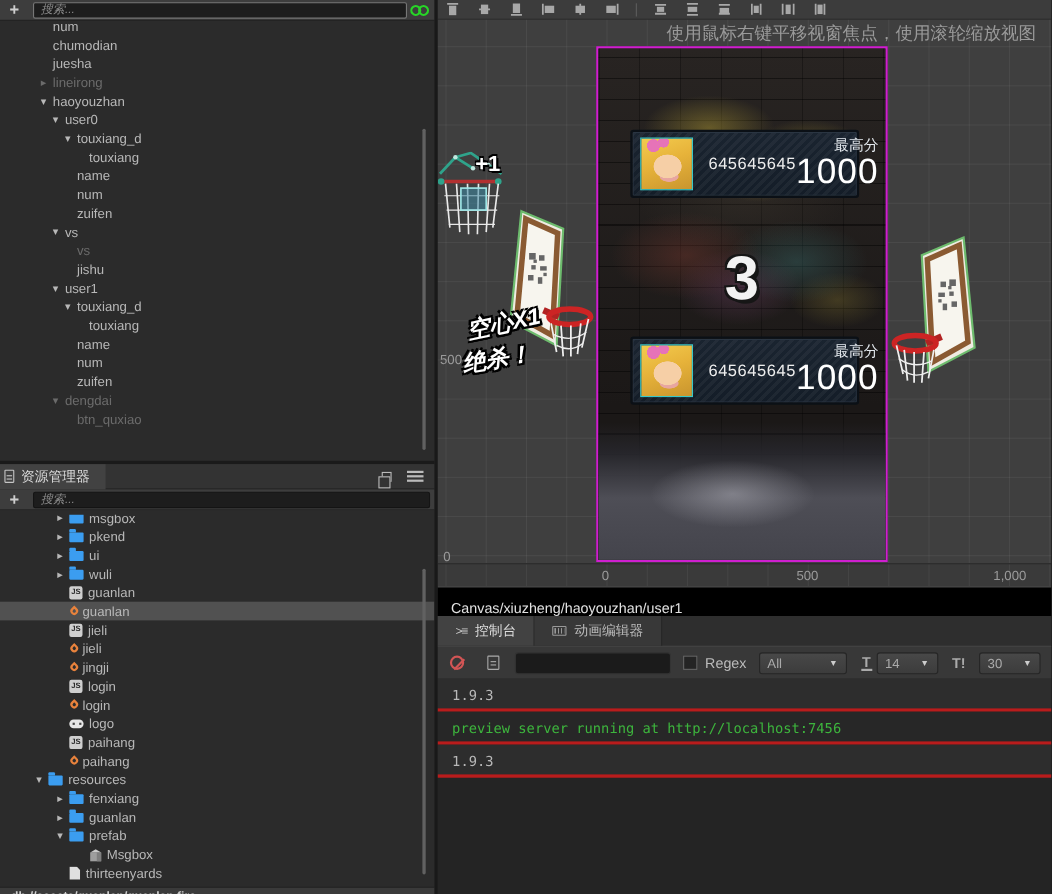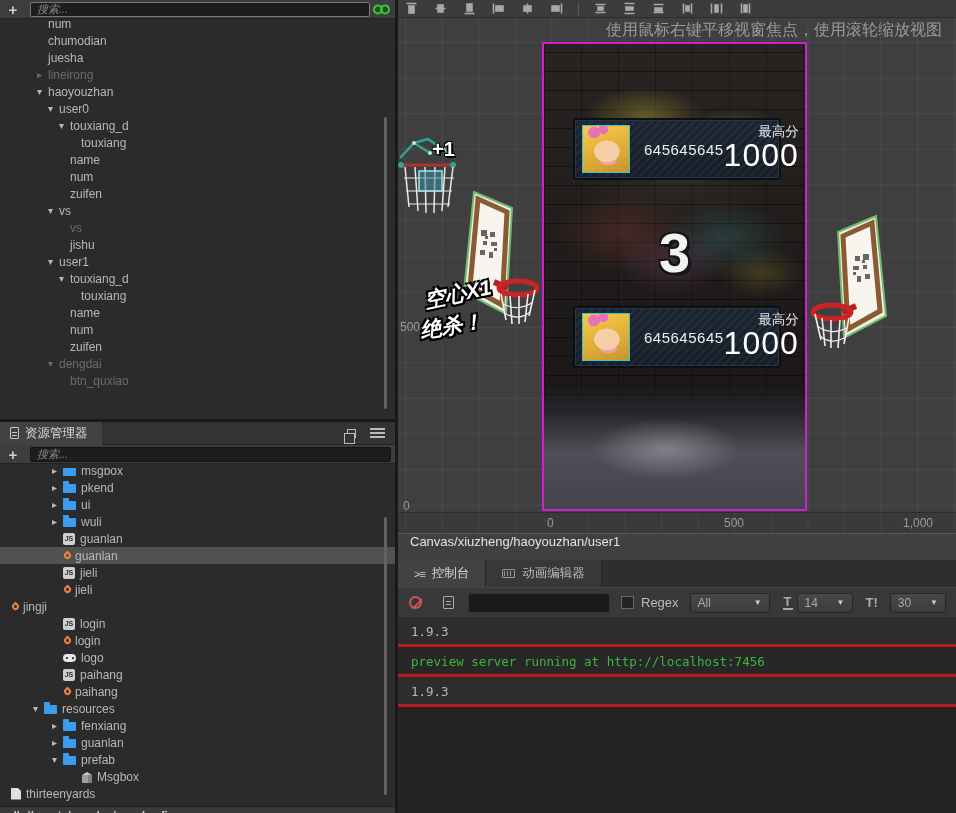--- a/index.html
+++ b/index.html
@@ -28,21 +28,21 @@
   .trow .lbl{padding-left:0}
   .icn{display:inline-block;margin-right:5px;flex:none}
 
   .hierarchy-tree{top:19px;height:400px;background:#2b2b2b}
   .hierarchy-tree>:first-child{margin-top:-4px}
   .h-panel-divider{position:absolute;left:0;top:419px;width:395px;height:3px;background:#1a1a1a}
 
   
   .assets-panel{position:absolute;left:0;top:422px;width:395px;height:384px;background:#2b2b2b}
   .tab-bar{height:23px;background:#333;display:flex;align-items:center;border-bottom:1px solid #222}
-  .tab{height:23px;display:flex;align-items:center;background:#424242;padding:0 14px 0 10px;gap:6px}
+  .tab{height:23px;display:flex;align-items:center;background:#424242;padding:0 14px 0 4px;gap:6px}
   .tab-label{font-size:12.5px;color:#ddd}
   .clipboard-icon{width:9px;height:12px;border:1px solid #c5c5c5;border-radius:1px;
     background:linear-gradient(#c5c5c5,#c5c5c5) 50% 4px/5px 1px no-repeat,linear-gradient(#c5c5c5,#c5c5c5) 50% 7px/5px 1px no-repeat}
   .tabbar-right{margin-left:auto;display:flex;align-items:center;gap:14px;padding-right:10px}
   .copy-icon{position:relative;width:9px;height:9px;border:1px solid #bbb}
   .copy-icon::before{content:"";position:absolute;left:-4px;top:3px;width:9px;height:9px;border:1px solid #bbb;background:#333}
   .menu-icon{width:15px;height:10px;border-top:2px solid #bbb;border-bottom:2px solid #bbb;
     background:linear-gradient(#bbb,#bbb) center/100% 2px no-repeat}
   .assets-tree{top:46px;height:338px}
   .assets-tree>:first-child{margin-top:-6px}
@@ -120,21 +120,21 @@
   
   .fx-text{position:absolute;font-size:21px;font-weight:bold;font-style:italic;color:#fff;white-space:nowrap;
     text-shadow:2px 2px 0 #000,-2px -2px 0 #000,2px -2px 0 #000,-2px 2px 0 #000,0 2px 0 #000,2px 0 0 #000}
   .plus-one{position:absolute;left:34px;top:120px;font-size:20px;font-weight:bold;color:#fff;
     text-shadow:2px 2px 0 #000,-1px -1px 0 #000,1px -1px 0 #000,-1px 1px 0 #000}
 
   
   .ruler-bar{position:absolute;left:0;top:512px;width:558px;height:21px;background:#3a3a3a;border-top:1px solid #2c2c2c;
     background-image:linear-gradient(90deg,rgba(255,255,255,.05) 1px,transparent 1px);background-size:36.6px 21px;background-position:7px 0}
   .ruler-bar span{position:absolute;top:3px;font-size:12px;color:#9a9a9a}
-  .breadcrumb-bar{position:absolute;left:0;top:533px;width:558px;height:27px;background:#404040;border-top:1px solid #5a5a5a;display:flex;align-items:flex-start}
+  .breadcrumb-bar{position:absolute;left:0;top:533px;width:558px;height:27px;background:#000000;border-top:1px solid #5a5a5a;display:flex;align-items:flex-end}
   .breadcrumb-bar span{margin-left:12px;font-size:13px;color:#e2e2e2}
 
   
   .console-panel{position:absolute;left:0;top:560px;width:558px;height:253px;background:#242424}
   .console-tabbar{height:27px;background:#2e2e2e;display:flex;align-items:flex-end}
   .ctab{height:27px;display:flex;align-items:center;gap:7px;padding:0 16px;background:#383838;border-right:1px solid #262626;font-size:12.5px;color:#bbb}
   .ctab.active{background:#424242;color:#ddd}
   .console-icon{font-size:11px;color:#ccc;letter-spacing:-1px}
   .anim-icon{width:13px;height:9px;border:1px solid #999;border-radius:1px;
     background:repeating-linear-gradient(90deg,#999 0 1px,transparent 1px 3px) center/9px 5px no-repeat}
@@ -315,21 +315,21 @@
           <div class="trow" style="padding-left: 52px;">
             <span class="arrow"></span>
             <span class="icn js-icon"></span>
             <span class="lbl">jieli</span>
           </div>
           <div class="trow" style="padding-left: 52px;">
             <span class="arrow"></span>
             <span class="icn fire-icon"></span>
             <span class="lbl">jieli</span>
           </div>
-          <div class="trow" style="">
+          <div class="trow" style="padding-left: 52px;">
             <span class="arrow"></span>
             <span class="icn fire-icon"></span>
             <span class="lbl">jingji</span>
           </div>
           <div class="trow" style="padding-left: 52px;">
             <span class="arrow"></span>
             <span class="icn js-icon"></span>
             <span class="lbl">login</span>
           </div>
           <div class="trow" style="padding-left: 52px;">
@@ -370,21 +370,21 @@
           <div class="trow" style="padding-left: 52px;">
             <span class="arrow">▾</span>
             <span class="icn folder-icon"></span>
             <span class="lbl">prefab</span>
           </div>
           <div class="trow" style="padding-left: 71px;">
             <span class="arrow"></span>
             <span class="icn prefab-icon"></span>
             <span class="lbl">Msgbox</span>
           </div>
-          <div class="trow" style="">
+          <div class="trow" style="padding-left: 52px;">
             <span class="arrow"></span>
             <span class="icn file-icon"></span>
             <span class="lbl">thirteenyards</span>
           </div>
         </div>
       <div class="scrollbar" style="top:95px;height:278px"></div>
     </div>
 
     <div class="status-strip">
       <span>db://assets/guanlan/guanlan.fire</span>

